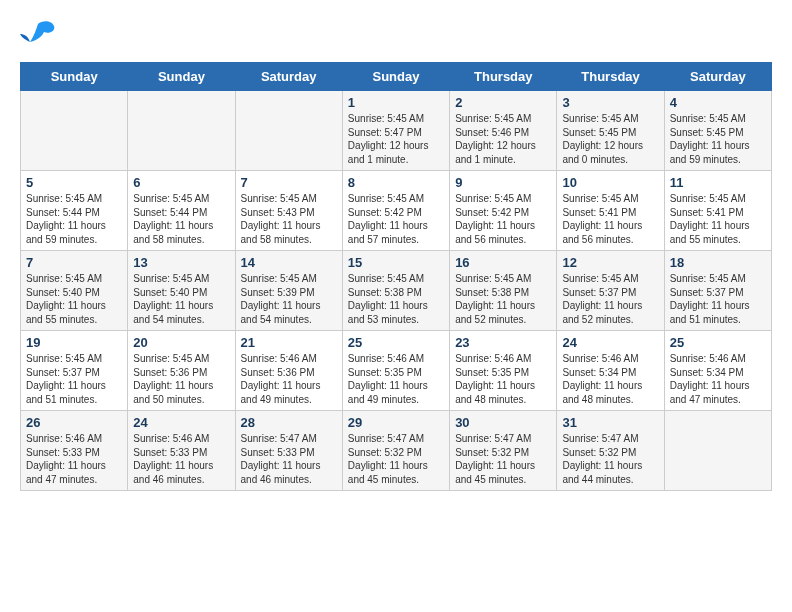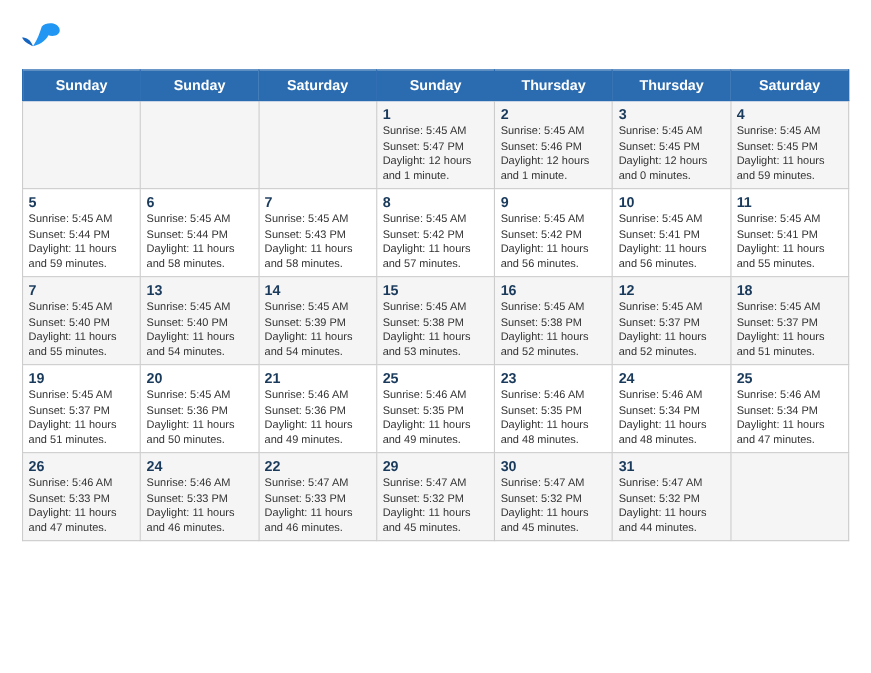--- a/index.html
+++ b/index.html
@@ -311,21 +311,21 @@
 and 47 minutes.</div>
         </td>
         <td>
           <span class="day-num">24</span>
           <div class="cell-content" style="white-space: pre-line;">Sunrise: 5:46 AM
 Sunset: 5:33 PM
 Daylight: 11 hours
 and 46 minutes.</div>
         </td>
         <td>
-          <span class="day-num">22</span>
+          <span class="day-num">28</span>
           <div class="cell-content" style="white-space: pre-line;">Sunrise: 5:47 AM
 Sunset: 5:33 PM
 Daylight: 11 hours
 and 46 minutes.</div>
         </td>
         <td>
           <span class="day-num">29</span>
           <div class="cell-content" style="white-space: pre-line;">Sunrise: 5:47 AM
 Sunset: 5:32 PM
 Daylight: 11 hours

